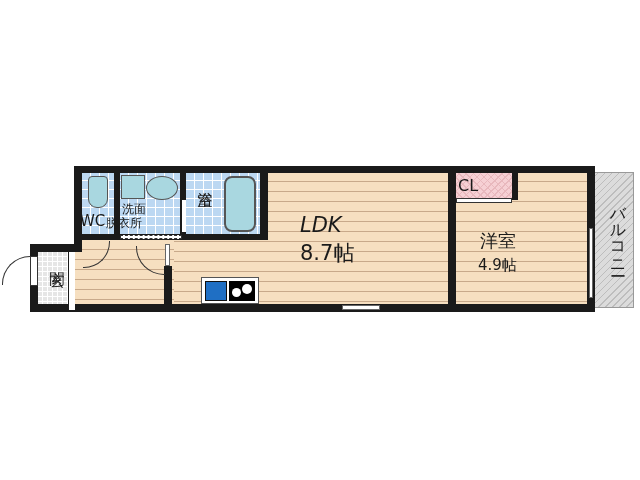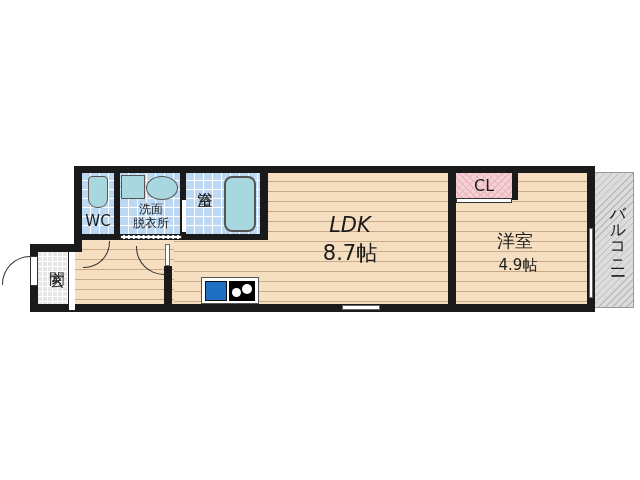--- a/index.html
+++ b/index.html
@@ -30,21 +30,21 @@
     background-color:#f6d0d4;
     background-image:
       repeating-linear-gradient(45deg, transparent 0, transparent 4px, #e8b8bd 4px, #e8b8bd 5px),
       repeating-linear-gradient(-45deg, transparent 0, transparent 4px, #e8b8bd 4px, #e8b8bd 5px);
   }
   .balcony {
     position:absolute;
     background-color:#dcdcdc;
     background-image: repeating-linear-gradient(-45deg, #dcdcdc 0, #dcdcdc 4px, #bdbdbd 4px, #bdbdbd 5px);
   }
-  .label { position:absolute; color:#1a1a1a; text-align:center; line-height:1; }
+  .label { position:absolute; color:#1a1a1a; text-align:left; line-height:1; }
   .big { font-size:21px; }
   .mid { font-size:16px; }
   .small { font-size:12px; font-weight:normal; }
   .vtext { writing-mode:vertical-rl; }
 </style>
 </head>
 <body>
 
 <div class="floor-wood" style="left:170px; top:172px; width:278px; height:132px;"></div>
 <div class="floor-wood" style="left:74px; top:240px; width:100px; height:64px;"></div>
@@ -97,16 +97,16 @@
 
 <div class="label big" style="left:300px; top:215px; width:100px;font-style:italic;">LDK</div>
 <div class="label big" style="left:300px; top:243px; width:100px;">8.7帖</div>
 
 <div class="label mid" style="left:480px; top:232px; width:70px; font-size:18px;">洋室</div>
 <div class="label mid" style="left:478px; top:258px; width:80px; font-size:15px;">4.9帖</div>
 
 <div class="label mid" style="left:458px; top:178px; width:52px; font-size:16px;">CL</div>
 <div class="label" style="left:80px; top:214px; width:36px; font-size:15px;">WC</div>
 <div class="label small" style="left:122px; top:203px; width:58px;">洗面</div>
-<div class="label small" style="left:122px; top:217px; width:58px;">脱衣所</div>
+<div class="label small" style="left:106px; top:217px; width:58px;">脱衣所</div>
 <div class="label vtext" style="left:190px; top:180px; width:22px; font-size:15px;">浴室</div>
 <div class="label vtext" style="left:42px; top:260px; width:22px; font-size:15px;">玄関</div>
 <div class="label vtext" style="left:600px; top:195px; width:26px; font-size:16px;">バルコニー</div>
 
 </body></html>

